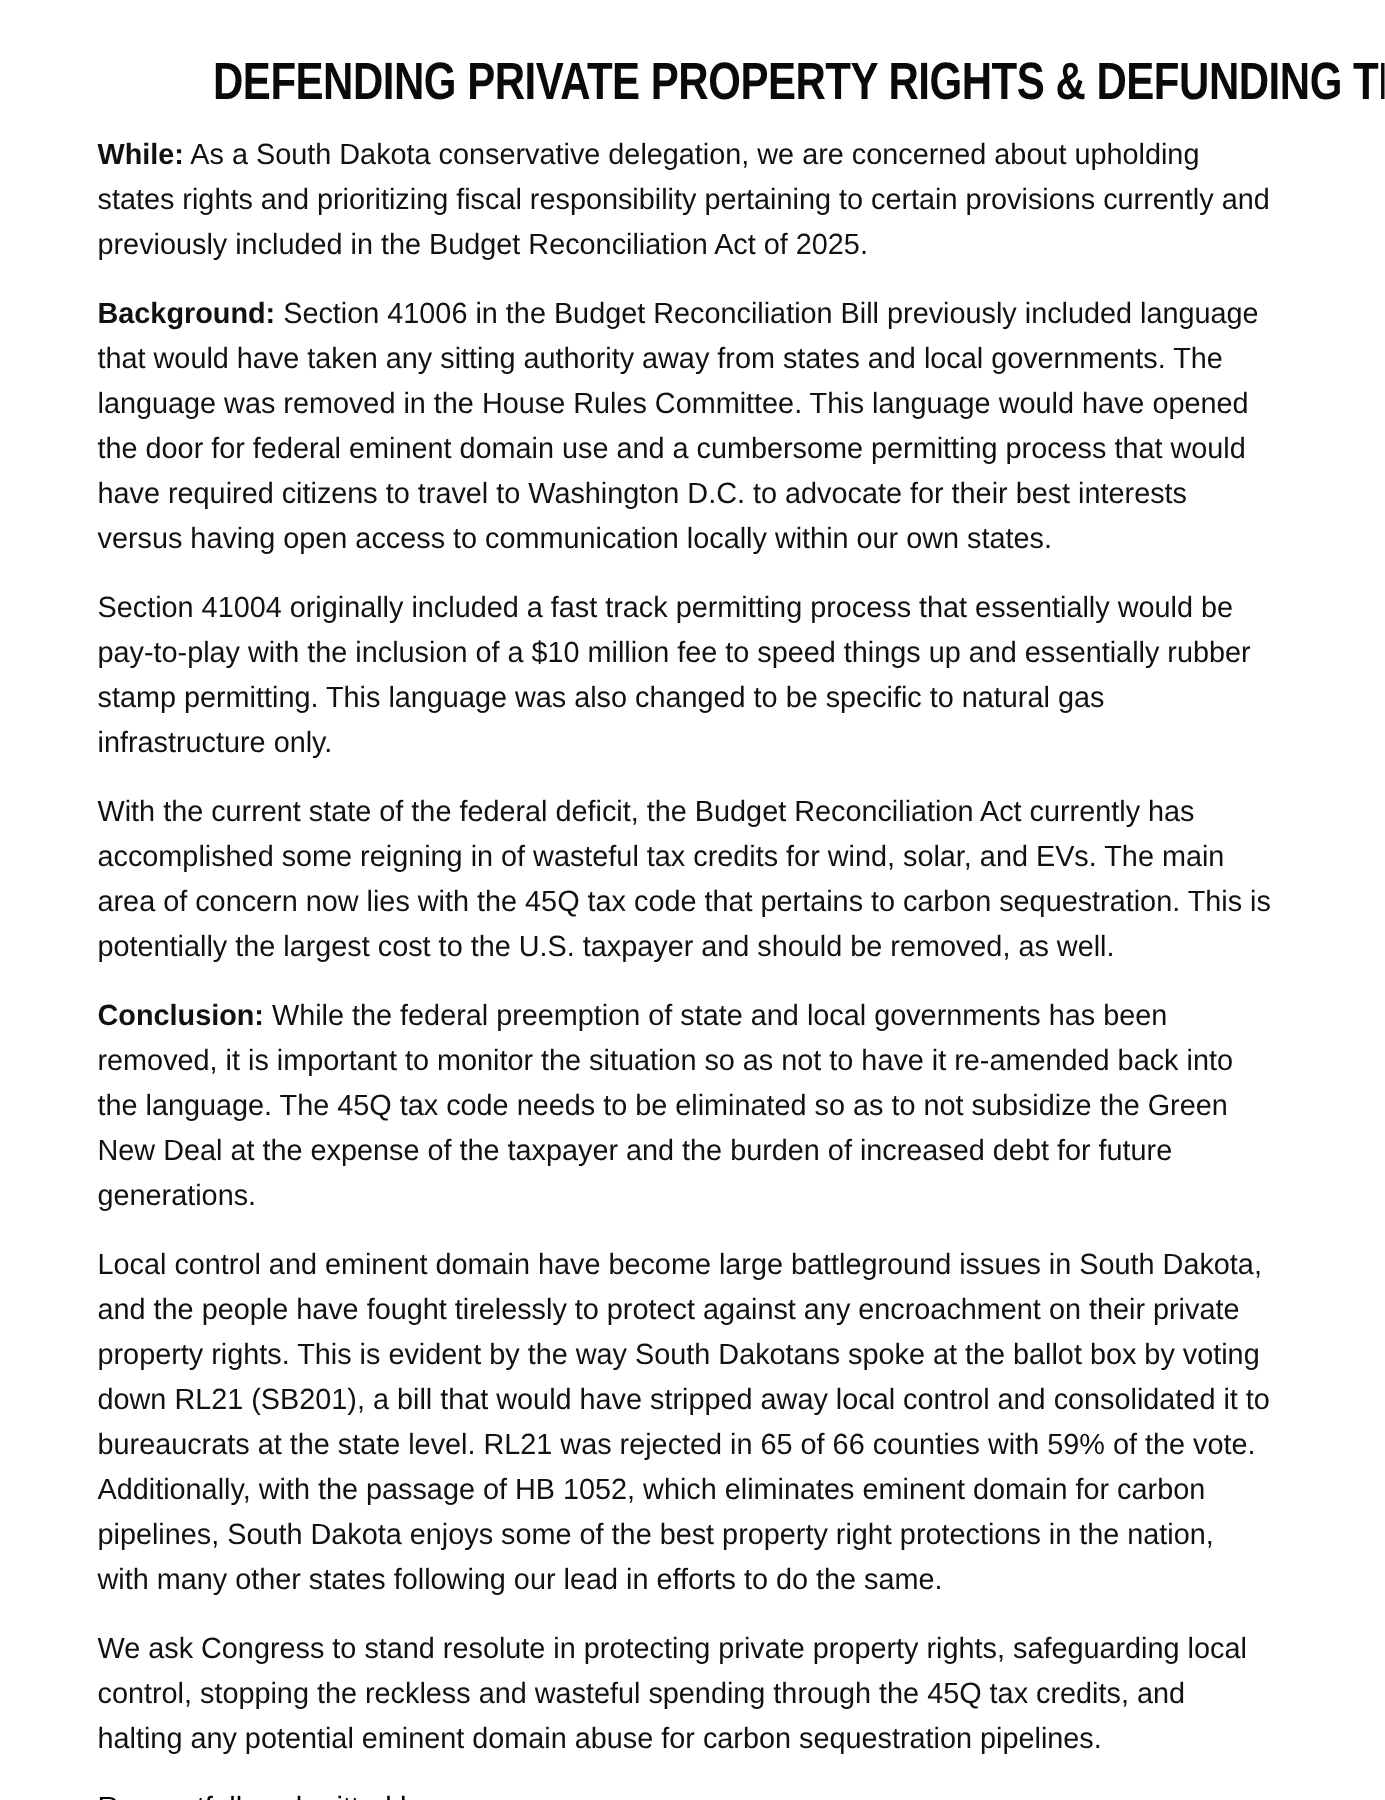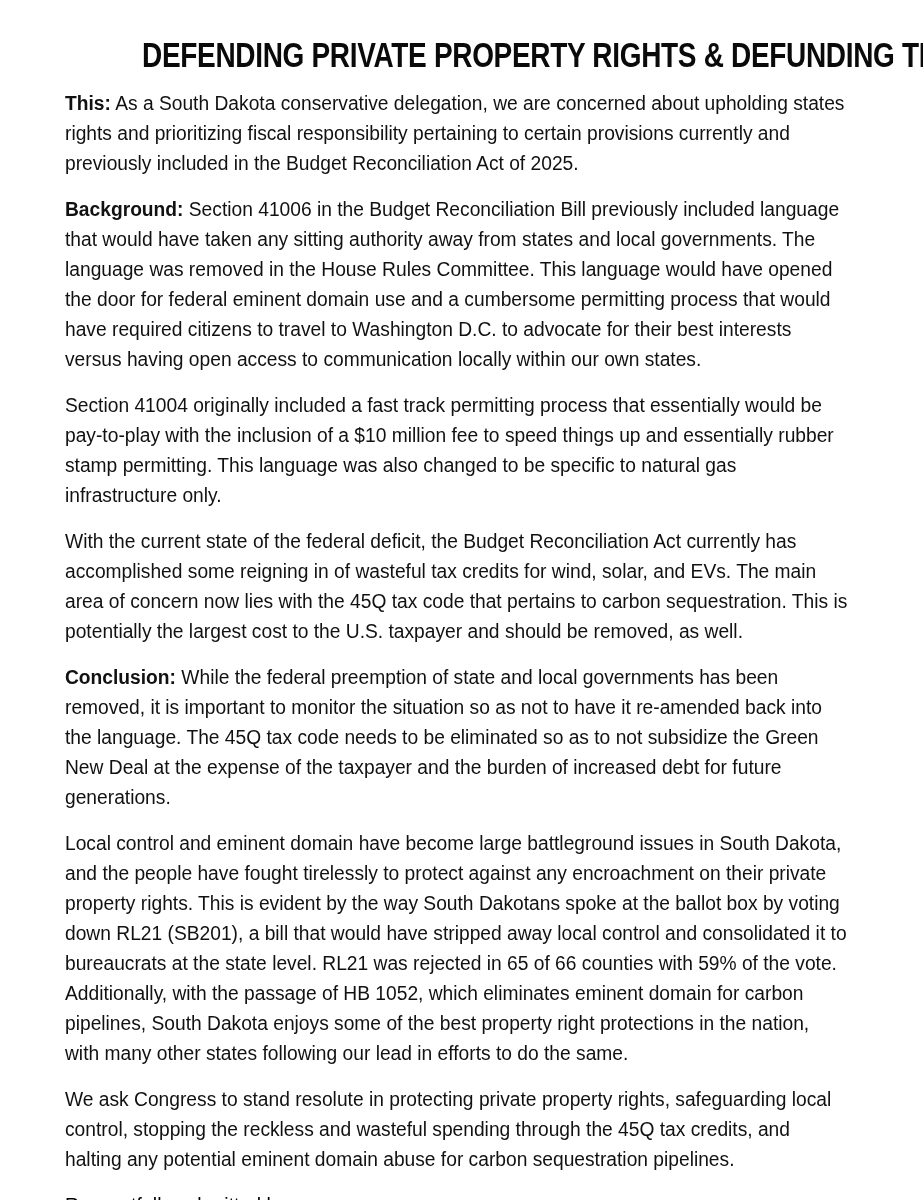--- a/index.html
+++ b/index.html
@@ -67,21 +67,21 @@
 </head>
 <body>
 
 <div class="page">
 
   <div class="doc-title">DEFENDING PRIVATE PROPERTY RIGHTS &amp; DEFUNDING THE GREEN NEW DEAL</div>
 
   <div class="body-wrap">
 
     <p class="para">
-      <span class="lead">This:</span><span> As a South Dakota conservative delegation, we are concerned about upholding states rights and prioritizing fiscal responsibility pertaining to certain provisions currently and previously included in the Budget Reconciliation Act of 2025.</span>
+      <span class="lead">While:</span><span> As a South Dakota conservative delegation, we are concerned about upholding states rights and prioritizing fiscal responsibility pertaining to certain provisions currently and previously included in the Budget Reconciliation Act of 2025.</span>
     </p>
 
     <p class="para">
       <span class="lead">Background:</span><span> Section 41006 in the Budget Reconciliation Bill previously included language that would have taken any sitting authority away from states and local governments. The language was removed in the House Rules Committee. This language would have opened the door for federal eminent domain use and a cumbersome permitting process that would have required citizens to travel to Washington D.C. to advocate for their best interests versus having open access to communication locally within our own states.</span>
     </p>
 
     <p class="para">
       <span>Section 41004 originally included a fast track permitting process that essentially would be pay-to-play with the inclusion of a $10 million fee to speed things up and essentially rubber stamp permitting. This language was also changed to be specific to natural gas infrastructure only.</span>
     </p>
 

